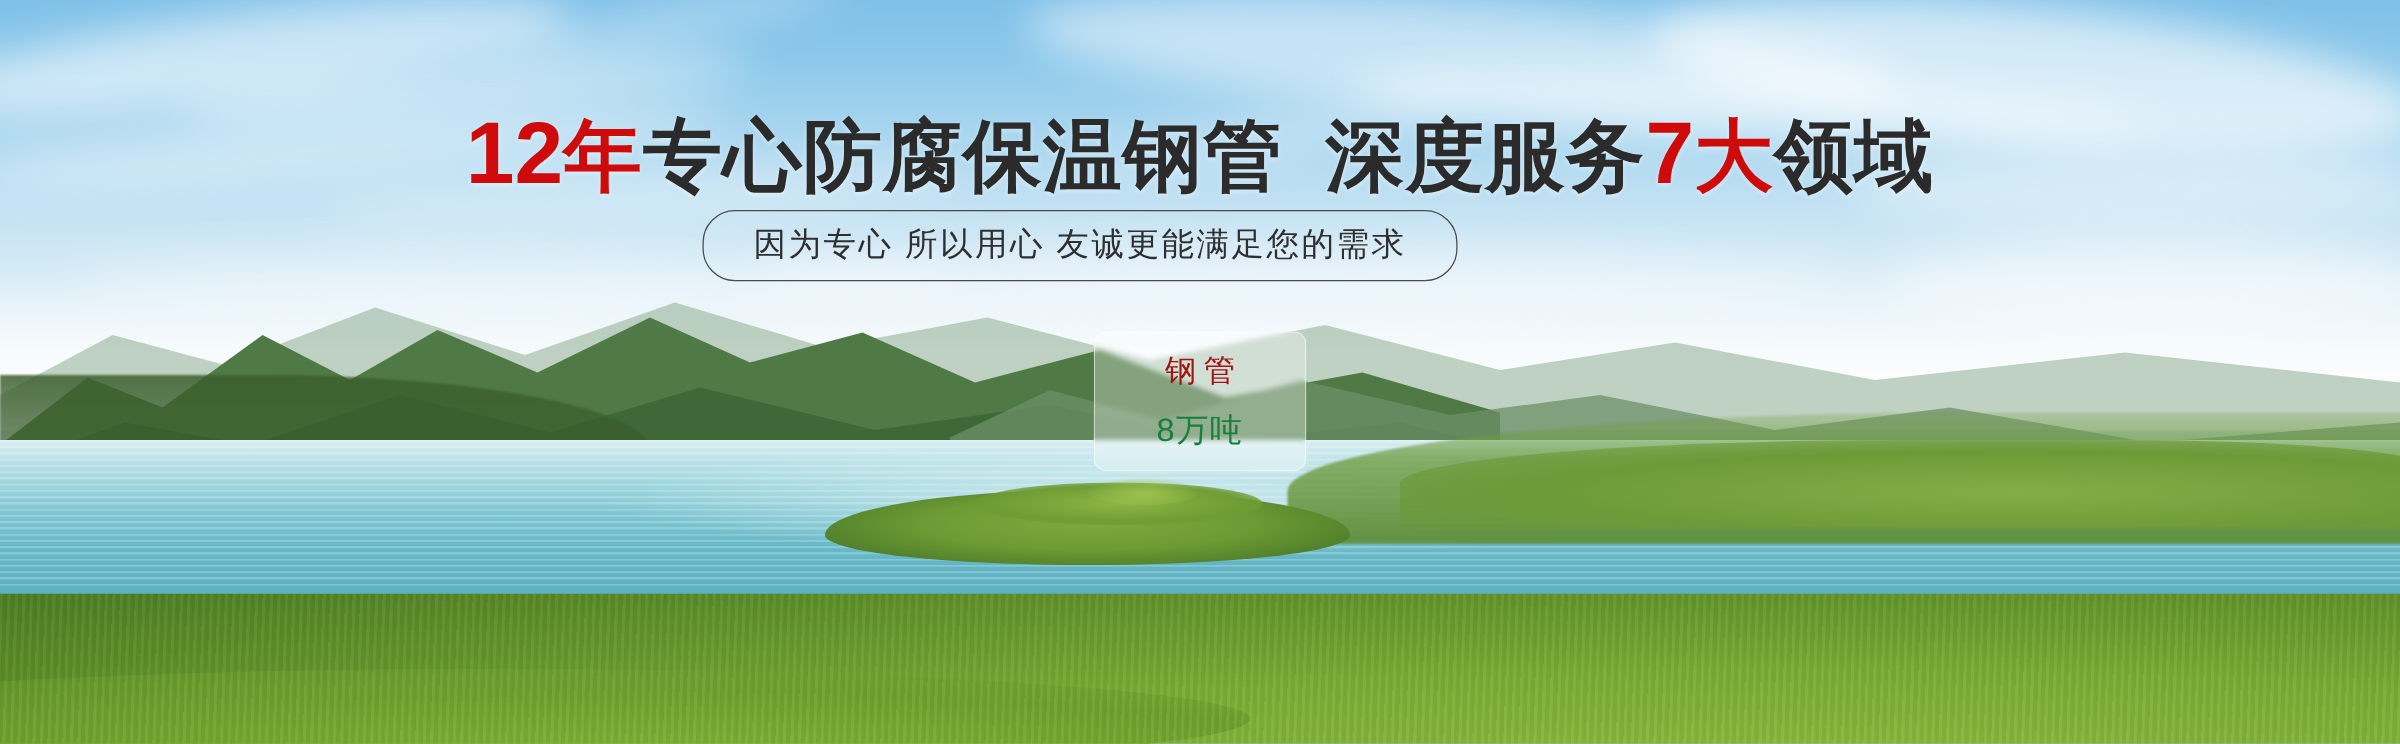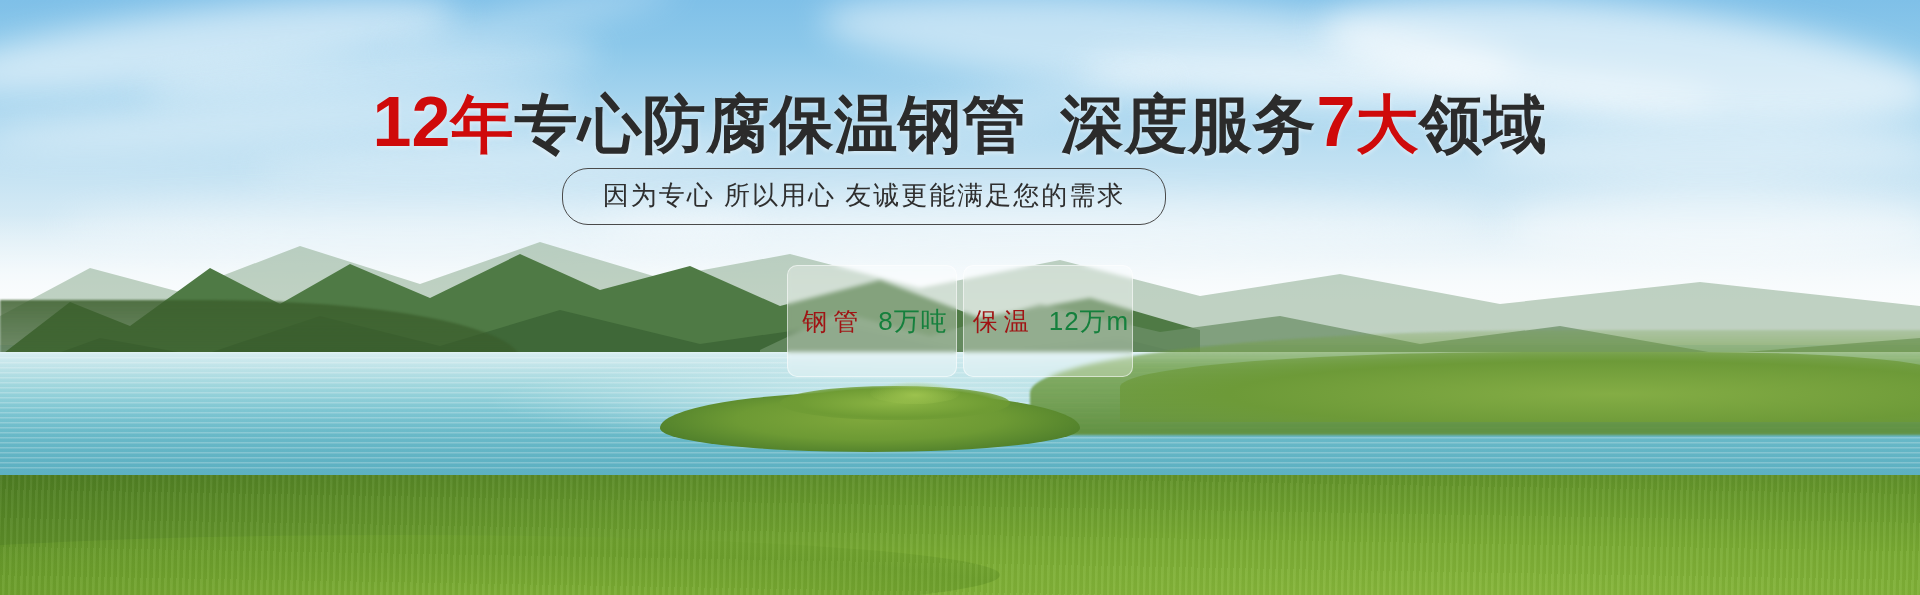--- a/index.html
+++ b/index.html
@@ -163,21 +163,21 @@
   .cards{
     position:absolute;top:265px;left:0;width:1920px;
     display:flex;justify-content:center;align-items:flex-start;gap:6px;
   }
   .card{
     width:168px;height:110px;
     border-radius:10px;
     background:rgba(255,255,255,.30);
     border:1px solid rgba(255,255,255,.55);
     backdrop-filter:blur(2px);
-    display:flex;flex-direction:row;
+    display:flex;flex-direction:column;
     align-items:center;justify-content:center;
     gap:14px;
   }
   .card-label{
     font-size:25px;color:#a01414;letter-spacing:6px;
     text-indent:6px;font-weight:normal;
   }
   .card-value{
     font-size:26px;color:#15803d;letter-spacing:1px;
   }
@@ -238,20 +238,16 @@
 
     <div class="subtitle-wrap">
       <div class="subtitle">因为专心 所以用心  友诚更能满足您的需求</div>
     </div>
 
     <div class="cards">
       <div class="card">
         <div class="card-label">钢管</div>
         <div class="card-value"><span>8万吨</span></div>
       </div>
-      <div class="card">
-        <div class="card-label">保温</div>
-        <div class="card-value"><span>12万m</span></div>
-      </div>
     </div>
 
   </div>
 </div>
 
 </body></html>

